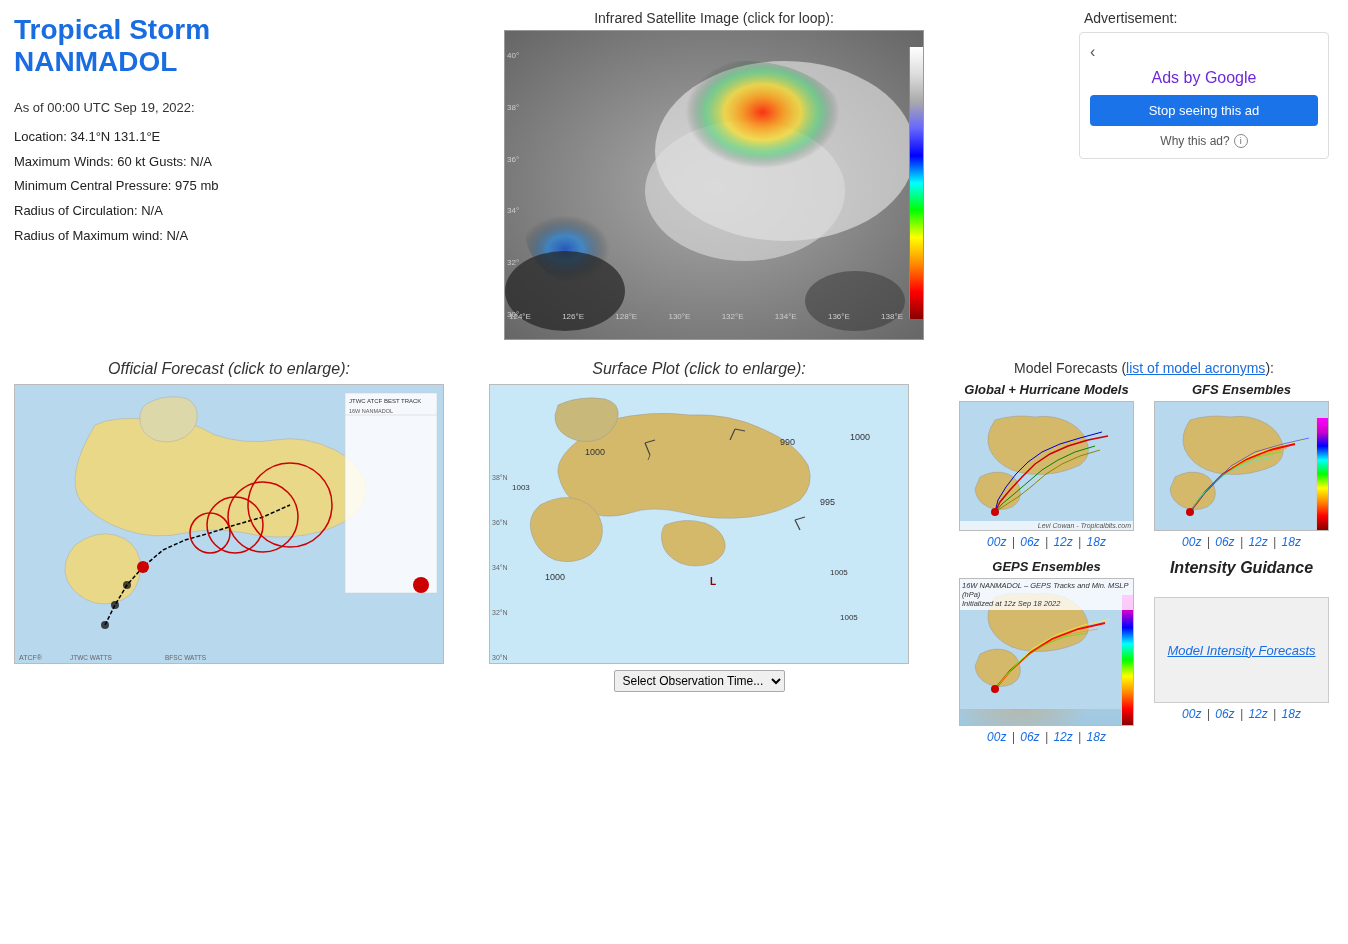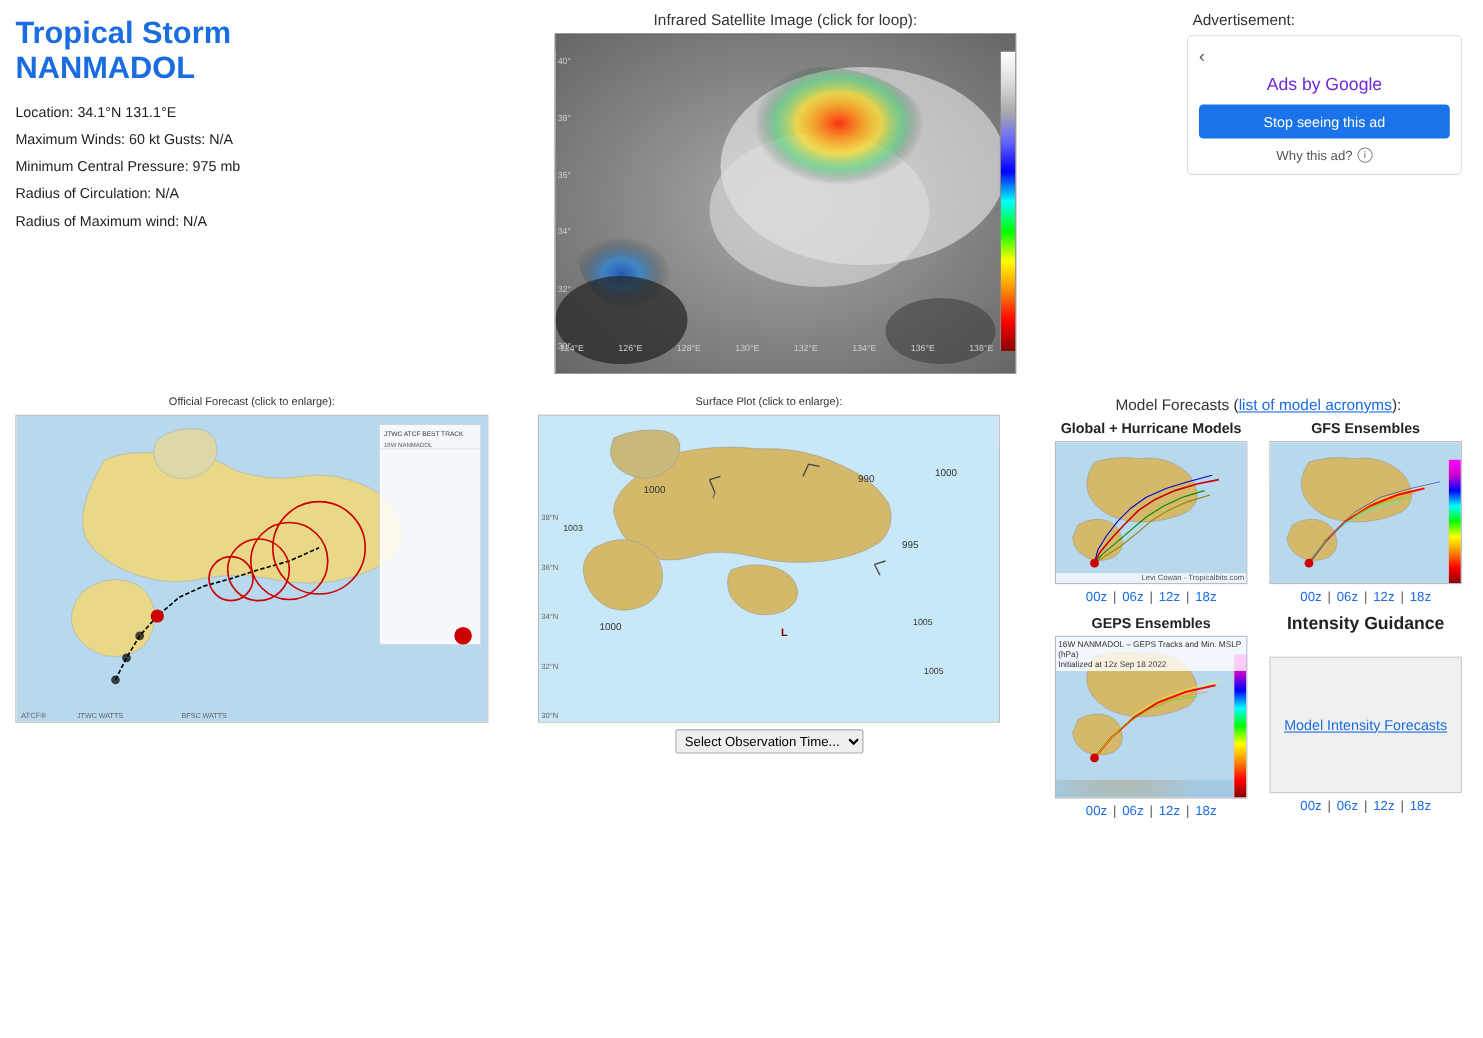--- a/index.html
+++ b/index.html
@@ -4,21 +4,21 @@
   <style>
     * { box-sizing: border-box; margin: 0; padding: 0; }
     body { font-family: Arial, sans-serif; font-size: 13px; background: #fff; color: #222; }
 
     .page-wrapper { width: 1348px; min-height: 944px; padding: 10px 14px; }
 
     
     .top-section { display: flex; gap: 10px; margin-bottom: 20px; }
 
     .storm-info { flex: 0 0 340px; padding-top: 4px; }
-    .storm-title { font-size: 28px; font-weight: bold; color: #1a6de0; margin-bottom: 12px; }
+    .storm-title { font-size: 28px; font-weight: bold; color: #1a6de0; margin-bottom: 22px; }
     .storm-subtitle { font-size: 13px; color: #333; margin-bottom: 10px; }
     .storm-details { line-height: 1.9; font-size: 13px; }
 
     .satellite-section { flex: 1; display: flex; flex-direction: column; align-items: center; }
     .satellite-label { font-size: 14px; color: #333; margin-bottom: 4px; }
     .satellite-img-placeholder {
       width: 420px; height: 310px;
       background: linear-gradient(135deg, #888 0%, #555 20%, #aaa 30%, #666 40%, #3a6 50%, #1a4 55%, #f80 60%, #f00 70%, #900 80%, #222 90%);
       border: 1px solid #999;
       position: relative;
@@ -51,30 +51,30 @@
     .stop-seeing-btn {
       background: #1a73e8; color: #fff; border: none; border-radius: 4px;
       padding: 8px 20px; font-size: 13px; cursor: pointer; width: 100%;
     }
     .why-this-ad { font-size: 12px; color: #555; cursor: pointer; display: flex; gap: 4px; }
 
     
     .bottom-section { display: flex; gap: 10px; margin-top: 10px; }
 
     .forecast-section { flex: 0 0 430px; display: flex; flex-direction: column; align-items: center; }
-    .section-label { font-size: 10px; color: #333; margin-bottom: 6px; text-align: center; }
+    .section-label { font-size: 16px; color: #333; margin-bottom: 6px; text-align: center; font-style: italic; }
 
     .surface-section { flex: 1; display: flex; flex-direction: column; align-items: center; }
 
     .model-section { flex: 0 0 380px; }
     .model-section-header { font-size: 14px; color: #333; margin-bottom: 6px; text-align: center; }
     .model-link { color: #1a6de0; text-decoration: underline; cursor: pointer; }
 
     .model-grid { display: grid; grid-template-columns: 1fr 1fr; gap: 10px; }
-    .model-item { display: flex; flex-direction: column; align-items: center; }
+    .model-item { display: flex; flex-direction: column; align-items: center; font-style: italic; }
     .model-item-title { font-size: 13px; color: #222; margin-bottom: 4px; font-weight: bold; text-align: center; }
     .model-img-box {
       width: 175px; height: 130px; border: 1px solid #bbb;
       background: linear-gradient(180deg, #d0e8f4 0%, #b0d4ec 100%);
       position: relative; overflow: hidden;
     }
     .model-links { font-size: 12px; color: #555; margin-top: 4px; }
     .model-links a { color: #1a6de0; text-decoration: none; }
     .model-links .sep { color: #555; margin: 0 2px; }
 
@@ -134,20 +134,21 @@
   </style>
 </head>
 <body>
 
 <div class="page-wrapper">
 
   <div class="top-section">
 
     <div class="storm-info">
       <div class="storm-title">Tropical Storm NANMADOL</div>
+      <div class="storm-subtitle">As of 00:00 UTC Sep 19, 2022:</div>
       <div class="storm-details">
         <div>Location: 34.1°N 131.1°E</div>
         <div>Maximum Winds: 60 kt  Gusts: N/A</div>
         <div>Minimum Central Pressure: 975 mb</div>
         <div>Radius of Circulation: N/A</div>
         <div>Radius of Maximum wind: N/A</div>
       </div>
     </div>
 
     <div class="satellite-section">
@@ -425,21 +426,21 @@
             <a href="#">06z</a>
             <span class="sep"> | </span>
             <a href="#">12z</a>
             <span class="sep"> | </span>
             <a href="#">18z</a>
           </div>
         </div>
 
         <div class="model-item intensity-section">
           <div class="intensity-title">Intensity Guidance</div>
-          <div style="width:175px;height:124px;background:#f0f0f0;border:1px solid #ccc;display:flex;align-items:center;justify-content:center;">
+          <div style="width:175px;height:106px;background:#f0f0f0;border:1px solid #ccc;display:flex;align-items:center;justify-content:center;">
             <a href="#" style="color:#1a6de0;font-size:13px;text-decoration:underline;">Model Intensity Forecasts</a>
           </div>
           <div class="model-links">
             <a href="#">00z</a>
             <span class="sep"> | </span>
             <a href="#">06z</a>
             <span class="sep"> | </span>
             <a href="#">12z</a>
             <span class="sep"> | </span>
             <a href="#">18z</a>

